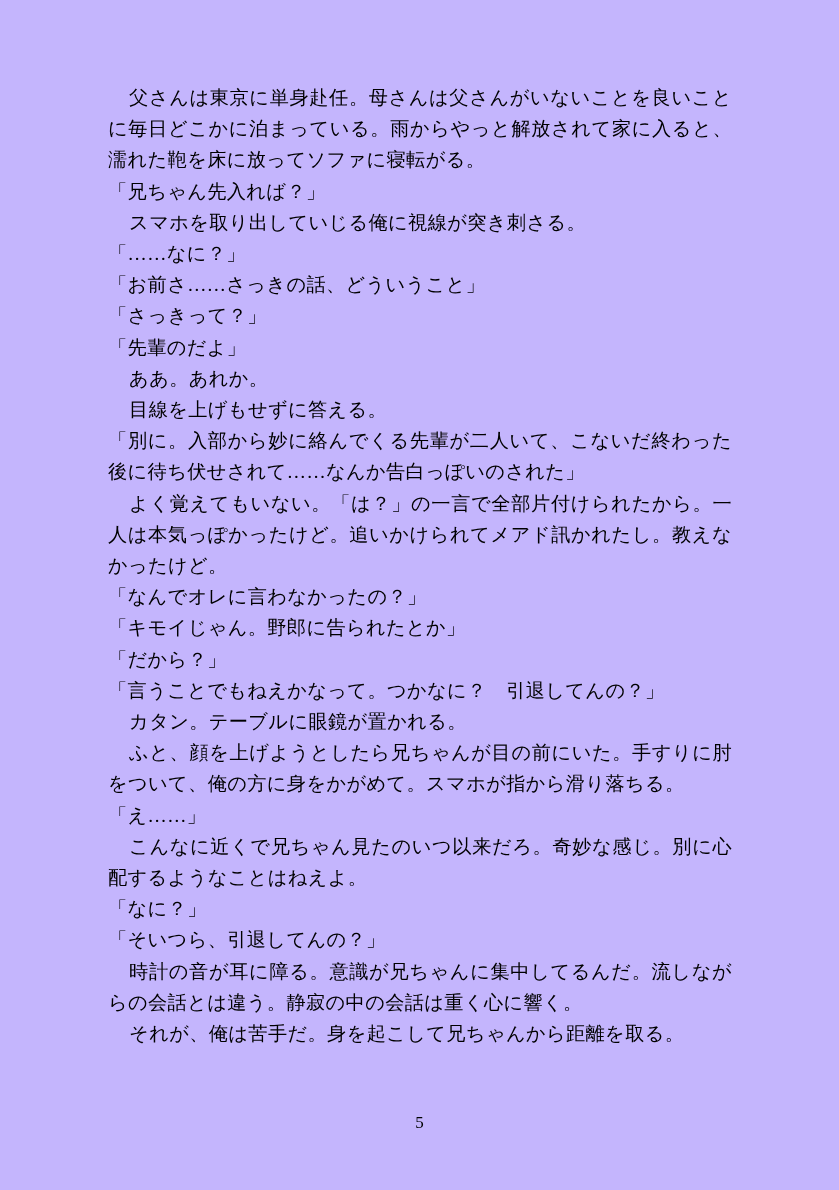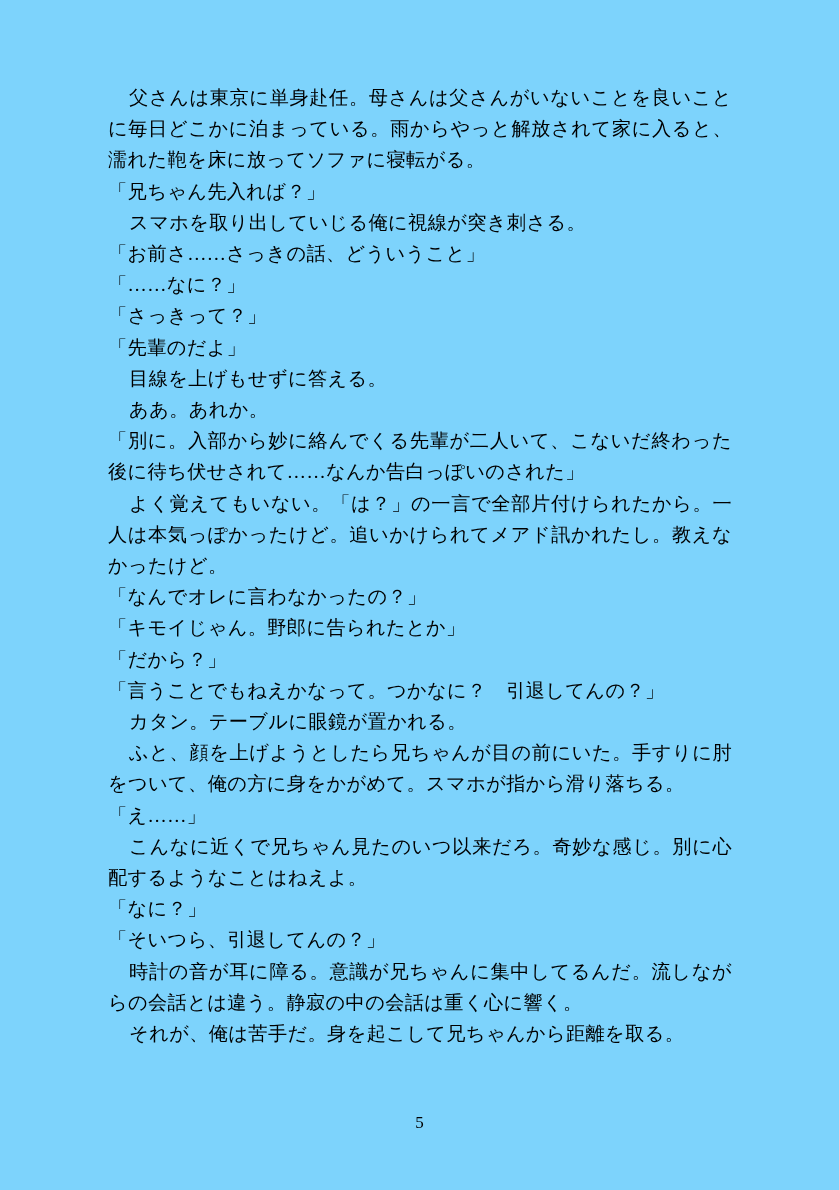--- a/index.html
+++ b/index.html
@@ -14,21 +14,21 @@
     color: #000000;
     position: relative;
     overflow: hidden;
   }
   .page {
     position: absolute;
     left: 0;
     top: 0;
     width: 839px;
     height: 1190px;
-    background: #7dd3fc;
+    background: #c4b5fd;
     box-sizing: border-box;
   }
   .text-body {
     position: absolute;
     left: 108px;
     top: 82px;
     width: 624px;
   }
   .para {
     font-size: 19.2px;
@@ -57,26 +57,26 @@
 </style>
 </head>
 <body>
 
 <div class="page">
 
   <div class="text-body">
     <p class="para indent">父さんは東京に単身赴任。母さんは父さんがいないことを良いことに毎日どこかに泊まっている。雨からやっと解放されて家に入ると、濡れた鞄を床に放ってソファに寝転がる。</p>
     <p class="para">「兄ちゃん先入れば？」</p>
     <p class="para indent">スマホを取り出していじる俺に視線が突き刺さる。</p>
+    <p class="para">「……なに？」</p>
     <p class="para">「お前さ……さっきの話、どういうこと」</p>
-    <p class="para">「……なに？」</p>
     <p class="para">「さっきって？」</p>
     <p class="para">「先輩のだよ」</p>
+    <p class="para indent">ああ。あれか。</p>
     <p class="para indent">目線を上げもせずに答える。</p>
-    <p class="para indent">ああ。あれか。</p>
     <p class="para">「別に。入部から妙に絡んでくる先輩が二人いて、こないだ終わった後に待ち伏せされて……なんか告白っぽいのされた」</p>
     <p class="para indent">よく覚えてもいない。「は？」の一言で全部片付けられたから。一人は本気っぽかったけど。追いかけられてメアド訊かれたし。教えなかったけど。</p>
     <p class="para">「なんでオレに言わなかったの？」</p>
     <p class="para">「キモイじゃん。野郎に告られたとか」</p>
     <p class="para">「だから？」</p>
     <p class="para">「言うことでもねえかなって。つかなに？　引退してんの？」</p>
     <p class="para indent">カタン。テーブルに眼鏡が置かれる。</p>
     <p class="para indent">ふと、顔を上げようとしたら兄ちゃんが目の前にいた。手すりに肘をついて、俺の方に身をかがめて。スマホが指から滑り落ちる。</p>
     <p class="para">「え……」</p>
     <p class="para indent">こんなに近くで兄ちゃん見たのいつ以来だろ。奇妙な感じ。別に心配するようなことはねえよ。</p>

